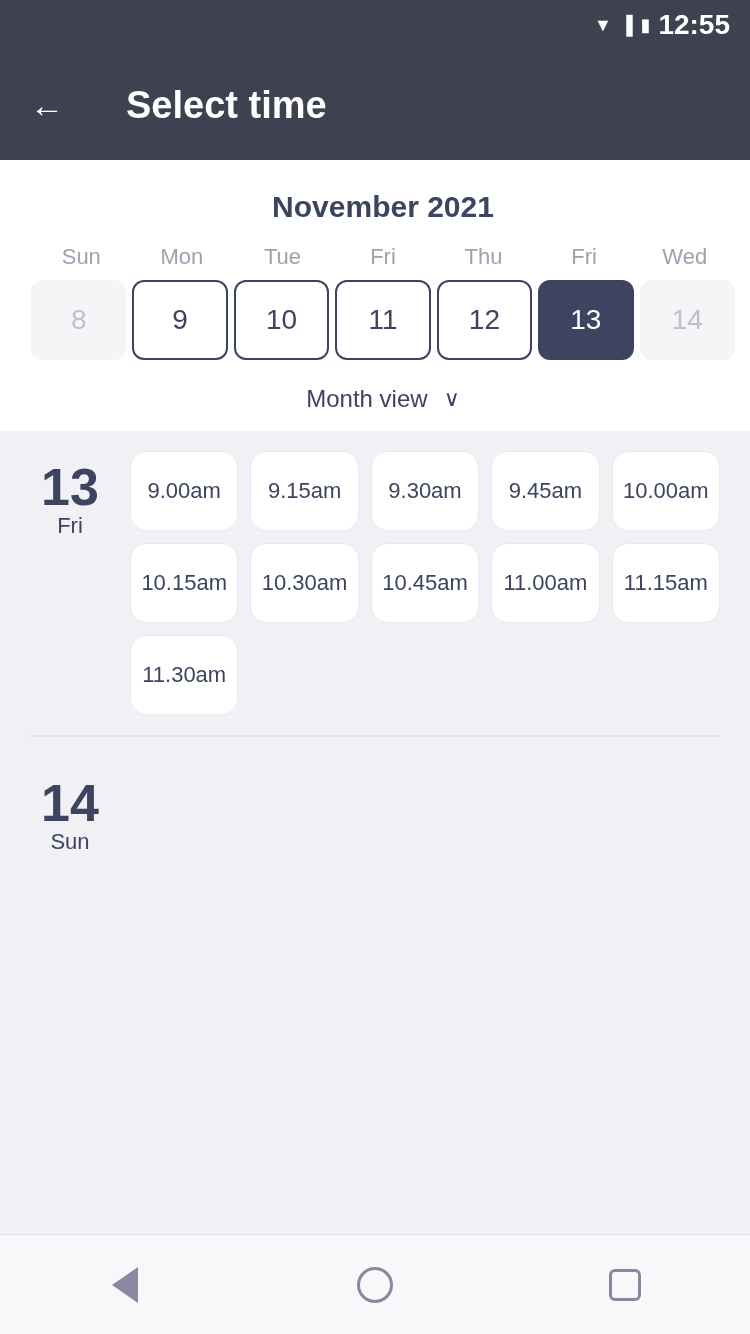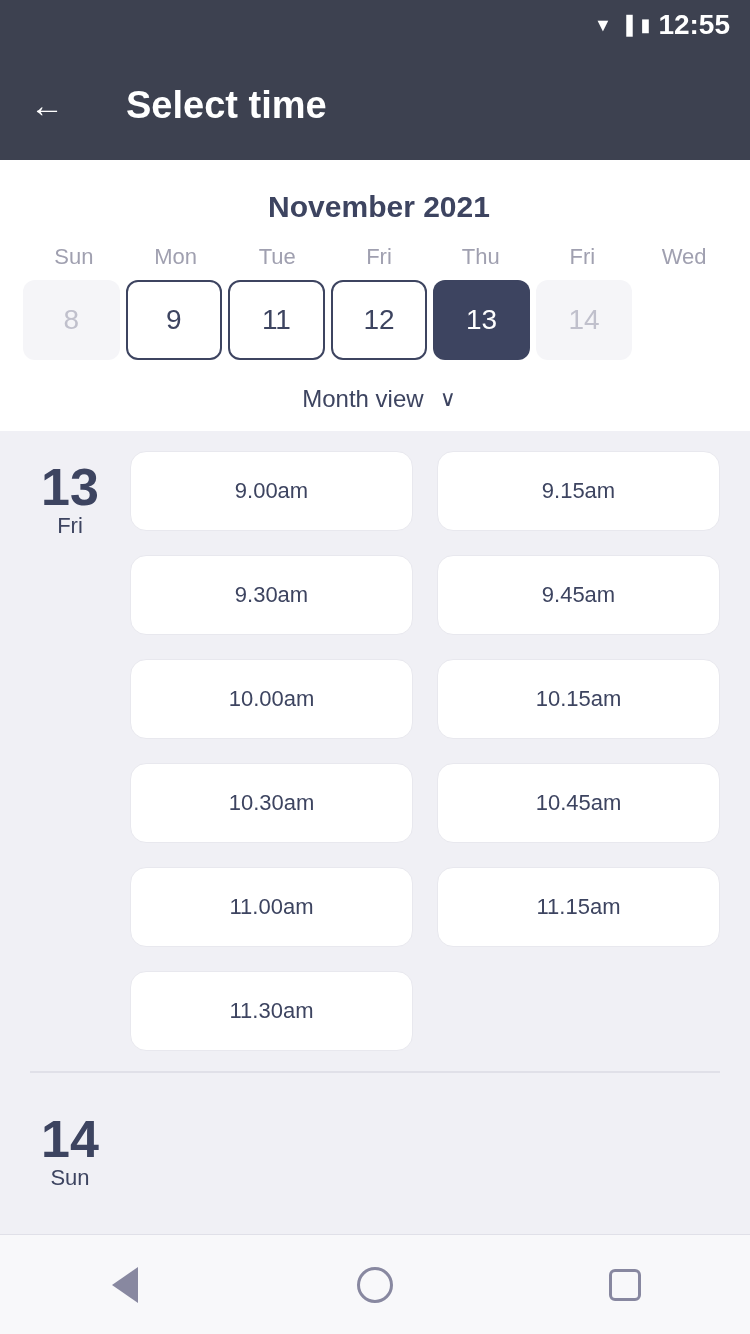--- a/index.html
+++ b/index.html
@@ -56,21 +56,21 @@
     .header-title {
       color: white;
       font-size: 38px;
       font-weight: 700;
       margin-left: 32px;
     }
 
     
     .calendar-section {
       background: white;
-      padding: 20px 0 0 8px;
+      padding: 20px 0 0 16px;
     }
     .month-title {
       text-align: center;
       font-size: 30px;
       font-weight: 700;
       color: #3d4460;
       padding: 10px 0 20px 0;
     }
     .day-headers {
       display: grid;
@@ -162,22 +162,22 @@
       line-height: 1;
     }
     .day-name {
       font-size: 22px;
       color: #3d4460;
       font-weight: 400;
     }
     .time-grid {
       flex: 1;
       display: grid;
-      grid-template-columns: repeat(2, 1fr);
-      gap: 24px;
+      grid-template-columns: repeat(5, 1fr);
+      gap: 12px;
     }
     .time-slot {
       background: white;
       border-radius: 16px;
       height: 80px;
       display: flex;
       align-items: center;
       justify-content: center;
       font-size: 22px;
       color: #3d4460;
@@ -274,20 +274,21 @@
     <div class="day-header">Tue</div>
     <div class="day-header">Fri</div>
     <div class="day-header">Thu</div>
     <div class="day-header">Fri</div>
     <div class="day-header">Wed</div>
   </div>
 
   <div class="date-row">
     <div class="date-cell inactive">8</div>
     <div class="date-cell active">9</div>
+    <div class="date-cell active">10</div>
     <div class="date-cell active">11</div>
     <div class="date-cell active">12</div>
     <div class="date-cell selected">13</div>
     <div class="date-cell inactive">14</div>
   </div>
 
   <div class="month-view-toggle">
     <span class="month-view-text">Month view</span>
     <span class="chevron-down">∨</span>
   </div>

